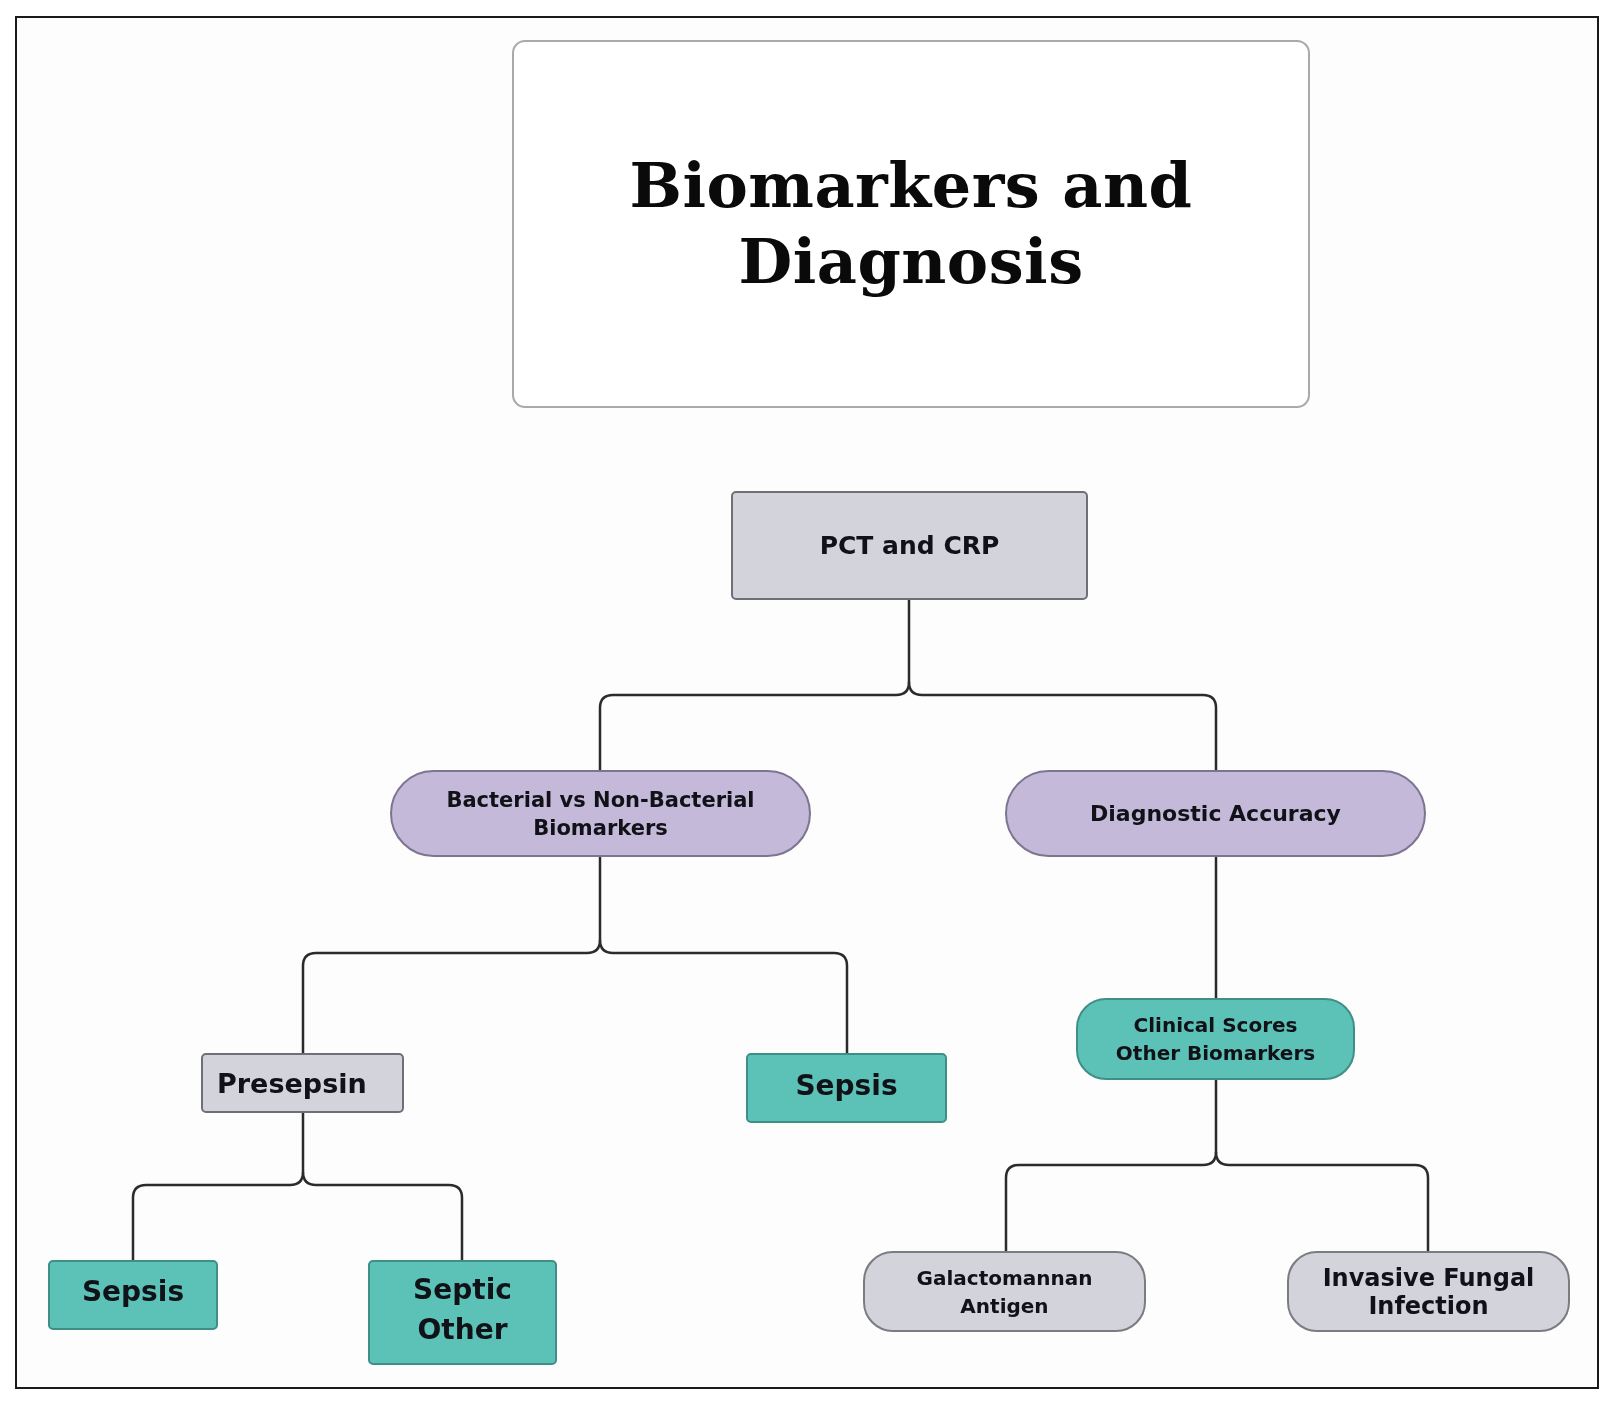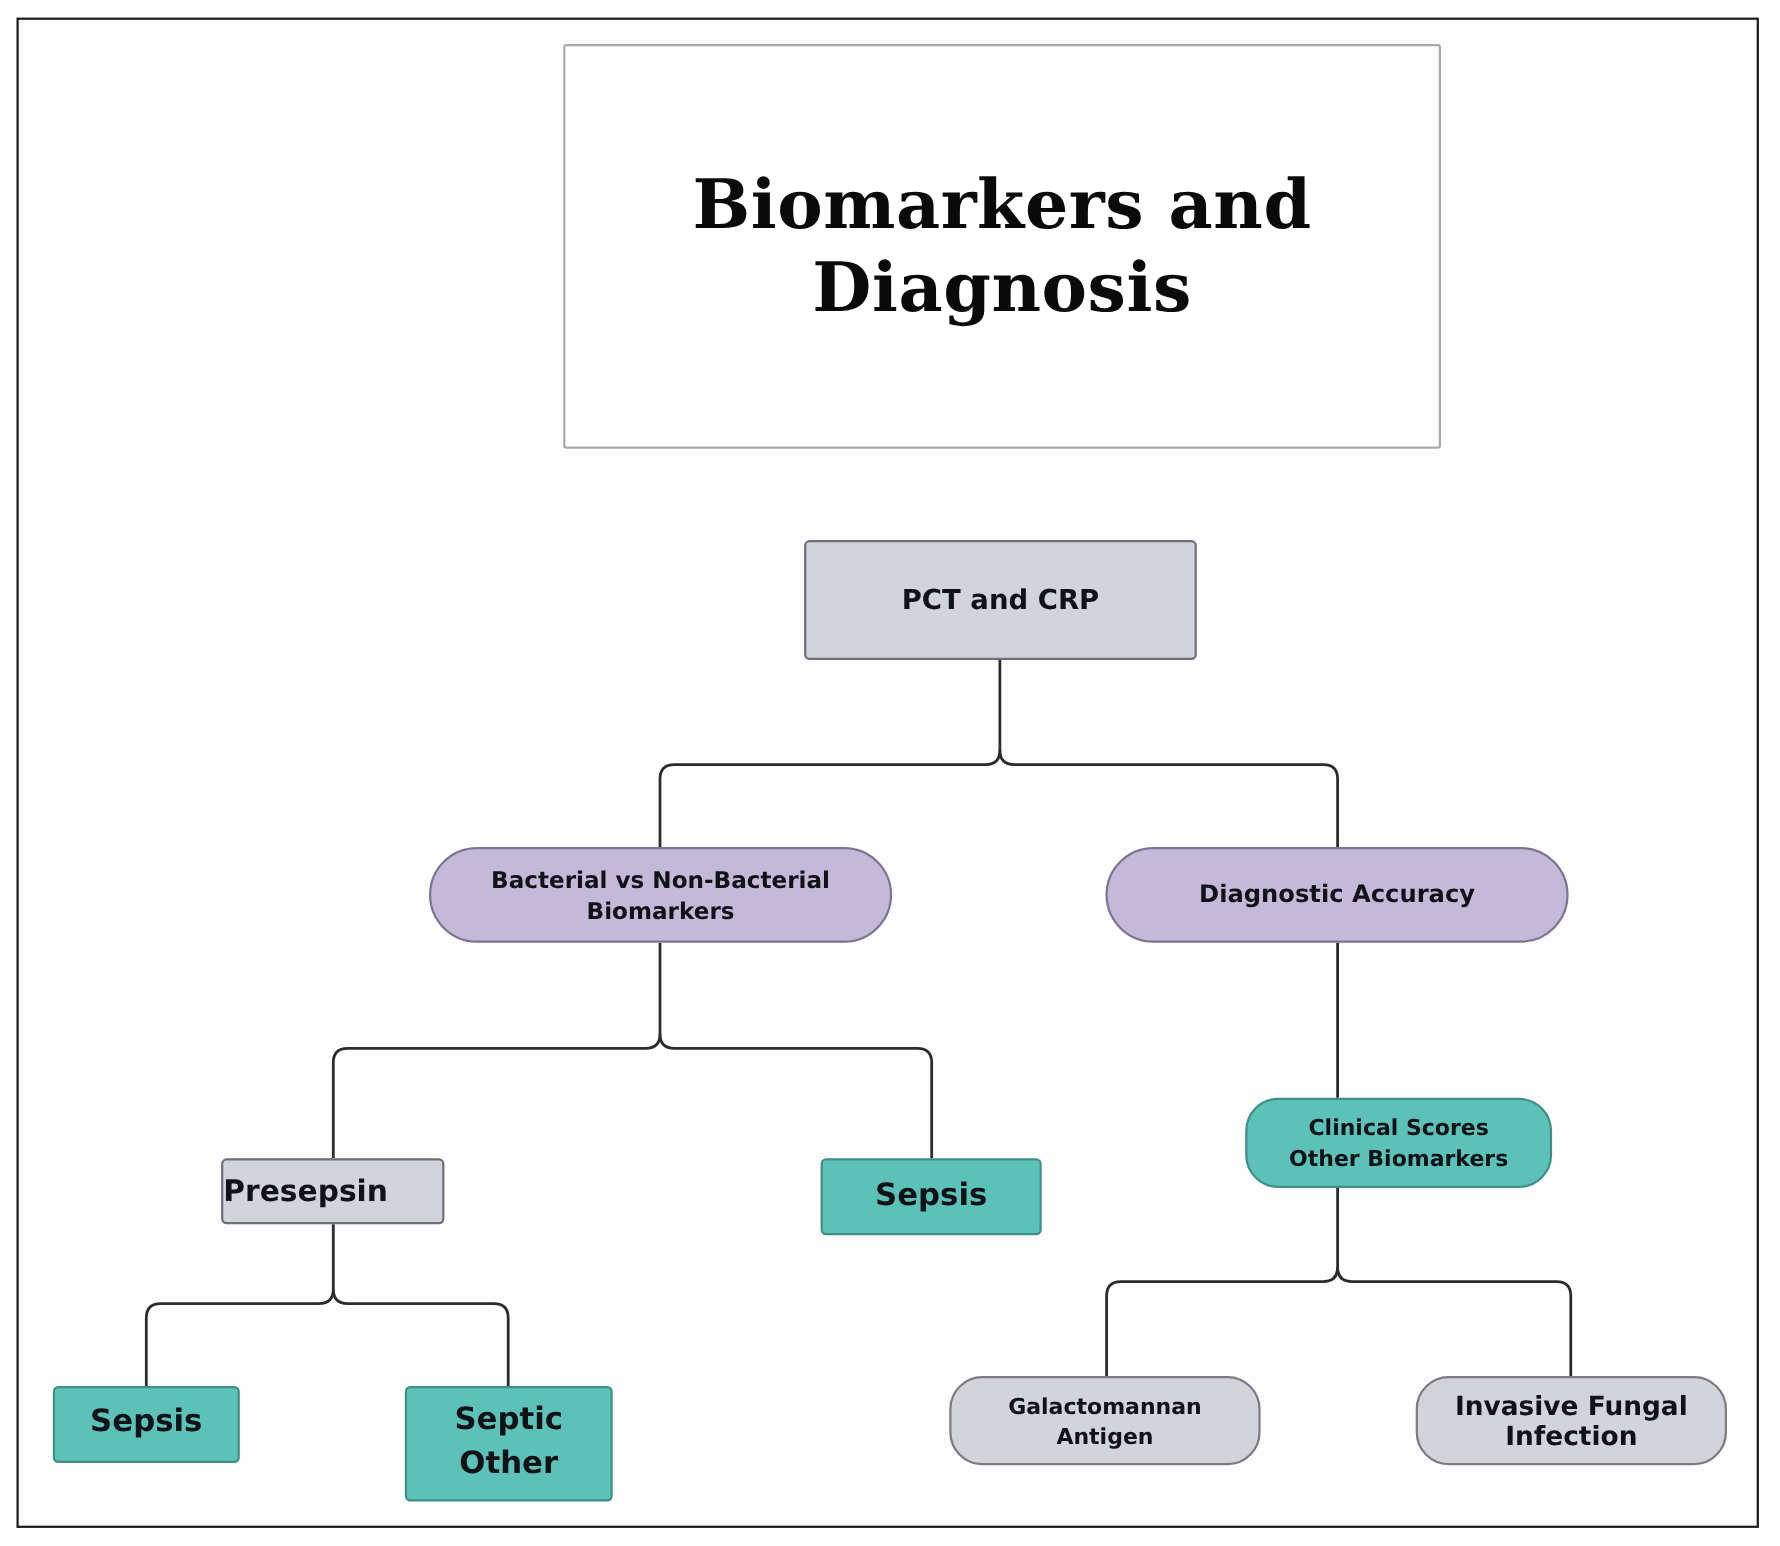--- a/index.html
+++ b/index.html
@@ -1,18 +1,18 @@
 <!DOCTYPE html>
 <html><head>
   <meta charset="utf-8">
   <style>
     html, body { margin: 0; padding: 0; background: #ffffff; }
     body { width: 1618px; height: 1405px; position: relative; overflow: hidden; font-family: "DejaVu Sans", sans-serif; }
     .frame { position: absolute; left: 15px; top: 16px; width: 1584px; height: 1373px; border: 2px solid #1a1a1a; background: #fdfdfd; box-sizing: border-box; }
-    .title-box { position: absolute; left: 512px; top: 40px; width: 798px; height: 368px; border: 2px solid #a9a9a9; border-radius: 3px; background: #ffffff; box-sizing: border-box; display: flex; align-items: center; justify-content: center; }
+    .title-box { position: absolute; left: 512px; top: 40px; width: 798px; height: 368px; border: 2px solid #a9a9a9; border-radius: 13px; background: #ffffff; box-sizing: border-box; display: flex; align-items: center; justify-content: center; }
     .title-text { font-family: "DejaVu Serif", serif; font-weight: bold; font-size: 62px; line-height: 76px; text-align: center; color: #0a0a0a; letter-spacing: 0.5px; }
     svg.connectors { position: absolute; left: 0; top: 0; width: 1618px; height: 1405px; pointer-events: none; }
     svg.connectors path { fill: none; stroke: #2b2b2b; stroke-width: 2.5; }
     .node { position: absolute; box-sizing: border-box; display: flex; align-items: center; justify-content: center; text-align: center; font-family: "DejaVu Sans", sans-serif; font-weight: bold; color: #111118; border: 2px solid #6f6f78; }
     .node .label { white-space: pre-line; }
     .rect { border-radius: 5px; }
     .pill { border-radius: 44px; }
     .gray { background: #d3d4db; }
     .purple { background: #c5b9da; border-color: #7d7590; }
     .teal { background: #5cc1b6; border-color: #3f8f86; }
@@ -51,29 +51,29 @@
 
 <div class="node pill purple" style="left:390px; top:770px; width:421px; height:87px; font-size:21px; line-height:28px;">
   <span class="label">Bacterial vs Non-Bacterial
 Biomarkers</span>
 </div>
 
 <div class="node pill purple" style="left:1005px; top:770px; width:421px; height:87px; font-size:22px;">
   <span class="label">Diagnostic Accuracy</span>
 </div>
 
-<div class="node rect gray" style="left:201px; top:1053px; width:203px; height:60px; font-size:27px; justify-content:flex-start; ">
+<div class="node rect gray" style="left:201px; top:1053px; width:203px; height:60px; font-size:27px; justify-content:flex-start; padding-left:14px;">
   <span class="label">Presepsin</span>
 </div>
 
 <div class="node rect teal" style="left:746px; top:1053px; width:201px; height:70px; font-size:28px; padding-bottom:6px;">
   <span class="label">Sepsis</span>
 </div>
 
-<div class="node pill teal" style="left:1132px; top:998px; width:279px; height:82px; font-size:20px; line-height:28px; border-radius:30px;">
+<div class="node pill teal" style="left:1076px; top:998px; width:279px; height:82px; font-size:20px; line-height:28px; border-radius:30px;">
   <span class="label">Clinical Scores
 Other Biomarkers</span>
 </div>
 
 <div class="node rect teal" style="left:48px; top:1260px; width:170px; height:70px; font-size:28px; padding-bottom:8px;">
   <span class="label">Sepsis</span>
 </div>
 
 <div class="node rect teal" style="left:368px; top:1260px; width:189px; height:105px; font-size:28px; line-height:40px; padding-bottom:6px;">
   <span class="label">Septic

